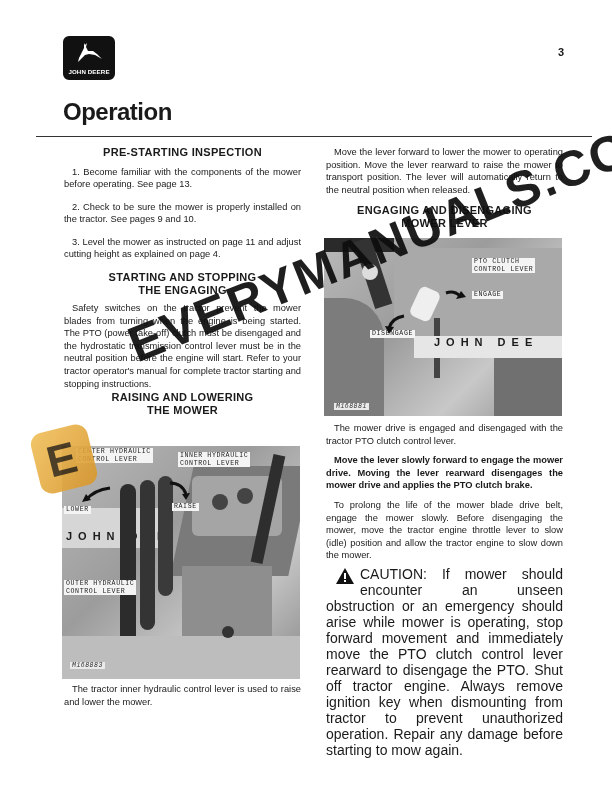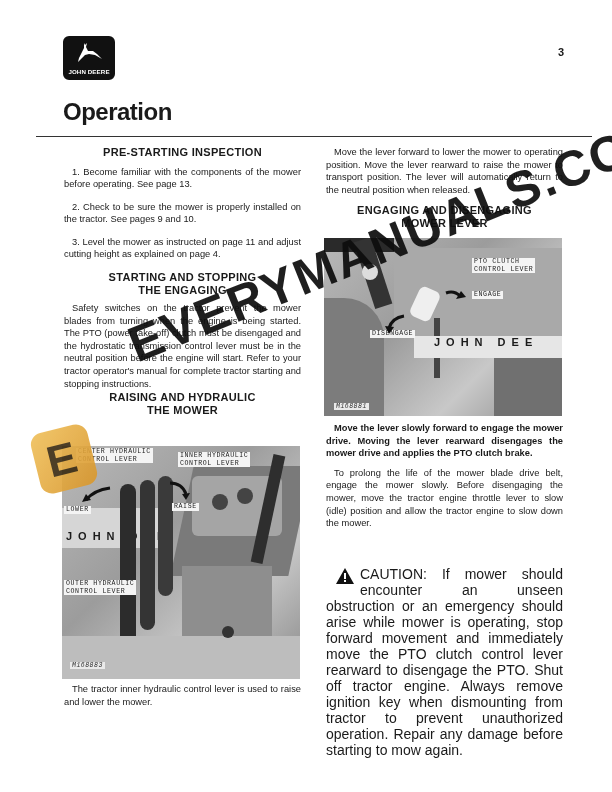--- a/index.html
+++ b/index.html
@@ -62,21 +62,21 @@
 <div class="abs title-rule"></div>
 
 <div class="abs col left" style="top:146px;">
   <div class="h" style="margin-bottom:7px;">PRE-STARTING INSPECTION</div>
   <p>1. Become familiar with the components of the mower before operating. See page 13.</p>
   <p>2. Check to be sure the mower is properly installed on the tractor. See pages 9 and 10.</p>
   <p>3. Level the mower as instructed on page 11 and adjust cutting height as explained on page 4.</p>
   <div class="h">STARTING AND STOPPING</div>
   <div class="h" style="margin-bottom:6px;">THE ENGAGING</div>
   <p style="margin-bottom:1px;">Safety switches on the tractor prevent the mower blades from turning when the engine is being started. The PTO (power take-off) clutch must be disengaged and the hydrostatic transmission control lever must be in the neutral position before the engine will start. Refer to your tractor operator's manual for complete tractor starting and stopping instructions.</p>
-  <div class="h">RAISING AND HYDRAULIC</div>
+  <div class="h">RAISING AND LOWERING</div>
   <div class="h">THE MOWER</div>
 </div>
 
 <div class="abs photo" style="left:62px; top:446px; width:238px; height:233px;">
   <div class="mid" style="left:120px; top:20px; width:118px; height:110px; transform:skewX(-12deg); background:#7a7a7a;"></div>
   <div class="light" style="left:130px; top:30px; width:90px; height:60px; background:#a5a5a5; border-radius:6px;"></div>
   <div class="dark" style="left:150px; top:48px; width:16px; height:16px; border-radius:50%; background:#444;"></div>
   <div class="dark" style="left:175px; top:42px; width:16px; height:16px; border-radius:50%; background:#444;"></div>
   <div class="dark" style="left:200px; top:8px; width:12px; height:110px; background:#2e2e2e; transform:rotate(12deg);"></div>
   <div class="light" style="left:0px; top:62px; width:110px; height:40px; background:#d6d6d6;"></div>
@@ -138,20 +138,21 @@
       <path d="M2 5 Q10 2 16 8" stroke="#111" stroke-width="3" fill="none"></path>
       <path d="M12 11 L22 9 L17 3 Z" fill="#111"></path>
     </svg>
   <svg class="abs" style="left:60px; top:76px;" width="22" height="20">
       <path d="M20 2 Q8 4 5 14" stroke="#111" stroke-width="3" fill="none"></path>
       <path d="M1 12 L5 20 L10 13 Z" fill="#111"></path>
     </svg>
 </div>
 
 <div class="abs col right" style="top:422px;">
+  <p style="margin-bottom:7px;">The mower drive is engaged and disengaged with the tractor PTO clutch control lever.</p>
   <p style="margin-bottom:7px;font-weight:bold;">Move the lever slowly forward to engage the mower drive. Moving the lever rearward disengages the mower drive and applies the PTO clutch brake.</p>
   <p>To prolong the life of the mower blade drive belt, engage the mower slowly. Before disengaging the mower, move the tractor engine throttle lever to slow (idle) position and allow the tractor engine to slow down the mower.</p>
 </div>
 
 <div class="abs right caution" style="top:566px;">
   <svg class="tri" width="18" height="16" viewBox="0 0 18 16" style="float:left; margin:2px 6px 0 10px;">
     <path d="M9 0 L18 16 L0 16 Z" fill="#111"></path>
       <rect x="8" y="5" width="2" height="6" fill="#fff"></rect>
       <rect x="8" y="12" width="2" height="2" fill="#fff"></rect>
   </svg>

